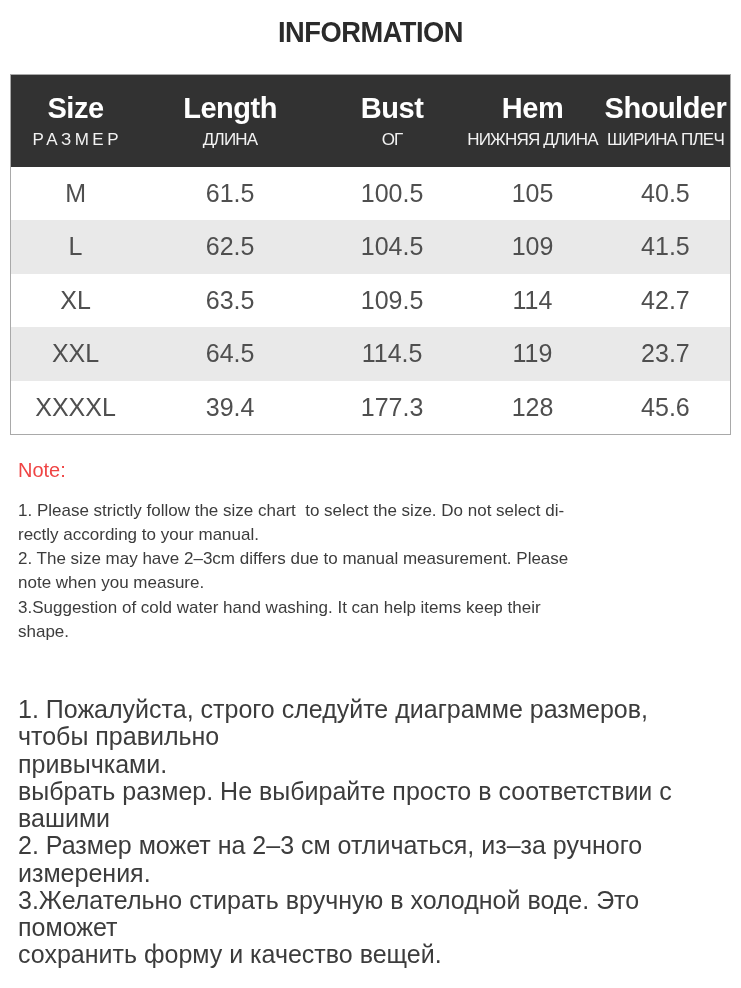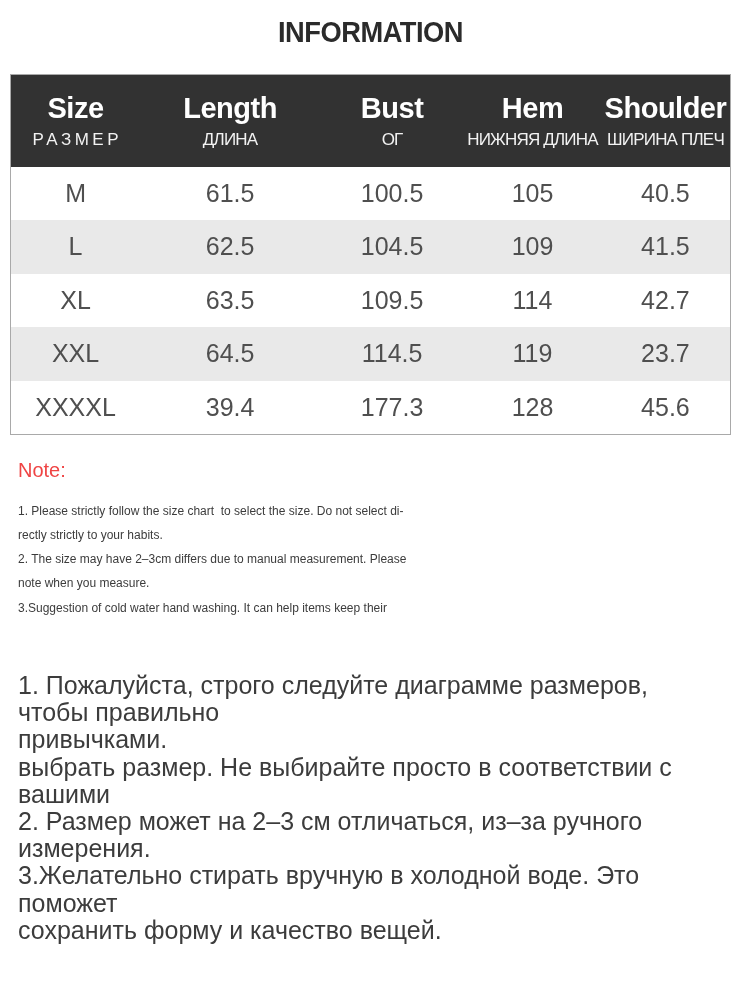--- a/index.html
+++ b/index.html
@@ -81,21 +81,21 @@
     margin: 0 0 17px 0;
   }
   .note-heading.ru {
     letter-spacing: 6px;
     font-size: 19px;
     margin: 0 0 34px 0;
   }
   .note-section.ru { margin-top: 52px; }
   .text-line {
     white-space: pre-wrap;
-    font-size: 12px;
+    font-size: 17px;
     line-height: 24.3px;
     color: #3c3c3c;
   }
   .note-section.ru .text-line {
     font-size: 25px;
     line-height: 27.2px;
   }
 </style>
 </head>
 <body>
@@ -172,24 +172,25 @@
           <td>128</td>
           <td>45.6</td>
         </tr>
       </tbody>
   </table>
 
   <section class="note-section en">
     <h2 class="note-heading">Note:</h2>
     <div id="note-lines">
         <div class="text-line">1. Please strictly follow the size chart  to select the size. Do not select di-</div>
-        <div class="text-line">rectly strictly to your habits.</div>
+        <div class="text-line">rectly according to your manual.</div>
         <div class="text-line">2. The size may have 2–3cm differs due to manual measurement. Please</div>
         <div class="text-line">note when you measure.</div>
         <div class="text-line">3.Suggestion of cold water hand washing. It can help items keep their</div>
+        <div class="text-line">shape.</div>
       </div>
   </section>
 
   <section class="note-section ru">
     <div id="attention-lines">
         <div class="text-line">1. Пожалуйста, строго следуйте диаграмме размеров, чтобы правильно</div>
         <div class="text-line">привычками.</div>
         <div class="text-line">выбрать размер. Не выбирайте просто в соответствии с вашими</div>
         <div class="text-line">2. Размер может на 2–3 см отличаться, из–за ручного измерения.</div>
         <div class="text-line">3.Желательно стирать вручную в холодной воде. Это поможет</div>

